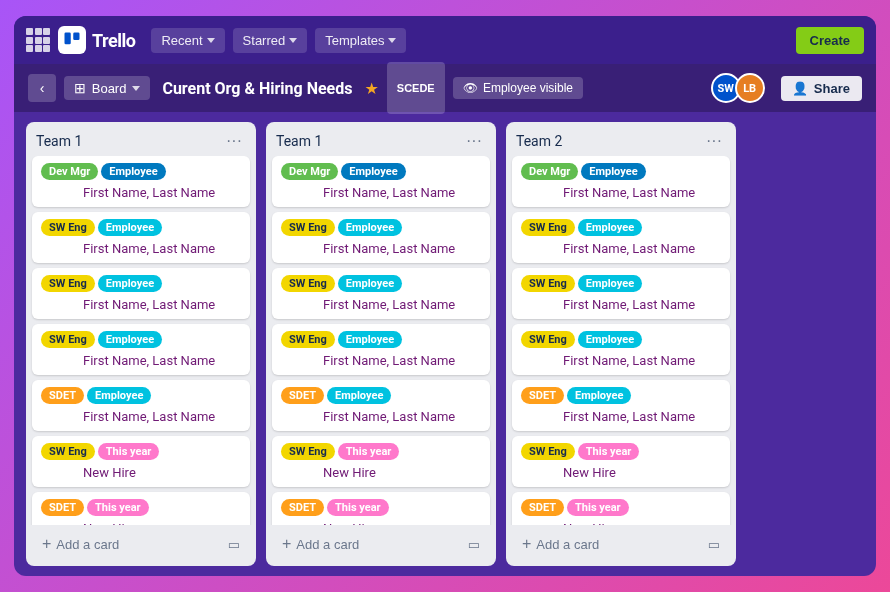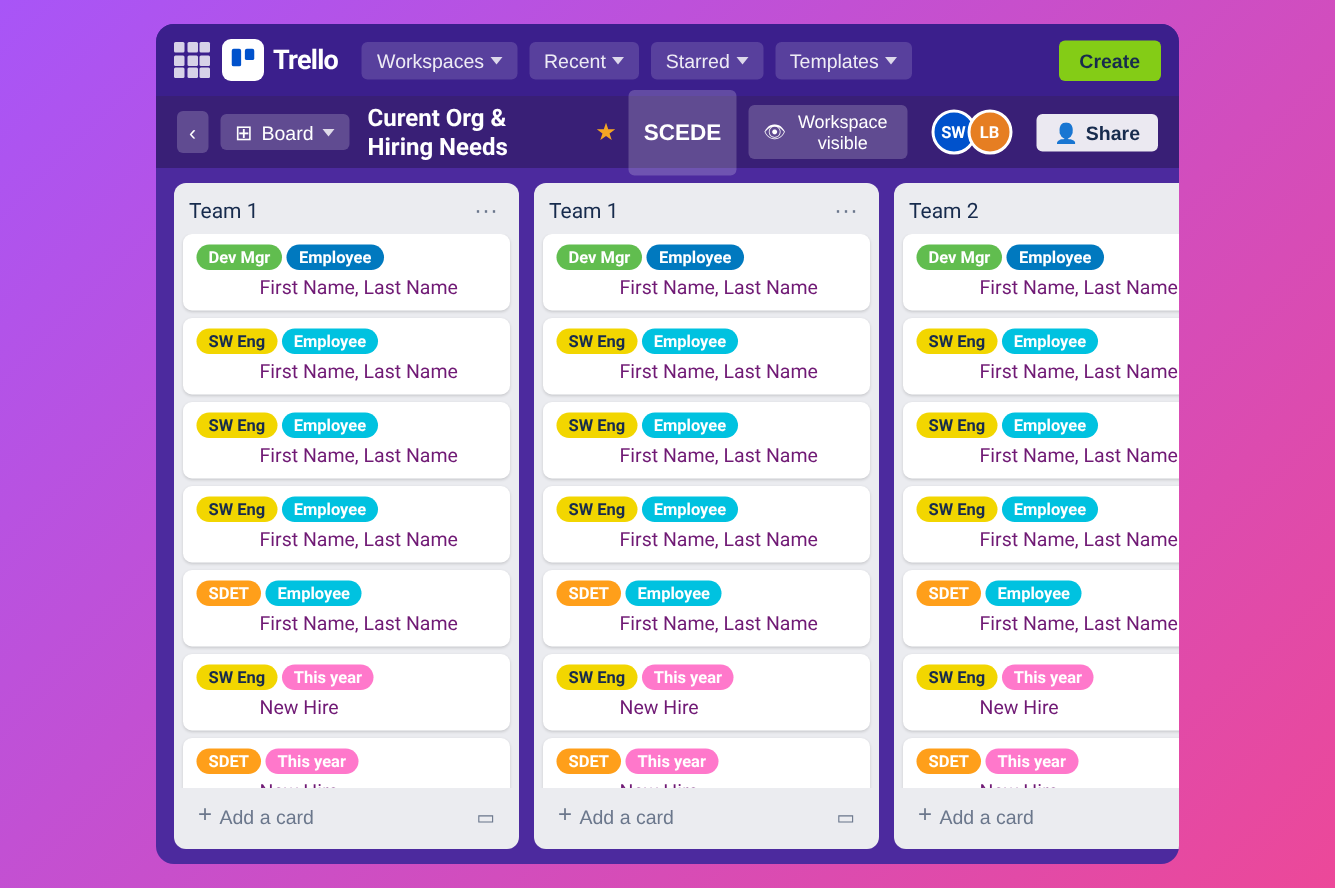--- a/index.html
+++ b/index.html
@@ -7,21 +7,21 @@
       width: 890px;
       height: 592px;
       overflow: hidden;
       font-family: -apple-system, BlinkMacSystemFont, "Segoe UI", Roboto, sans-serif;
       background: linear-gradient(135deg, #a855f7 0%, #ec4899 100%);
       display: flex;
       align-items: center;
       justify-content: center;
     }
     .app-container {
-      width: 682px;
+      width: 862px;
       height: 560px;
       background: #4c2a9e;
       border-radius: 12px;
       overflow: hidden;
       display: flex;
       flex-direction: column;
     }
     
     .top-nav {
       background: #3b1f8c;
@@ -146,21 +146,21 @@
       color: #f5a623;
       font-size: 16px;
       cursor: pointer;
     }
     .workspace-badge {
       background: rgba(255,255,255,0.2);
       border: none;
       border-radius: 4px;
       color: white;
       padding: 20px 10px;
-      font-size: 15px;
+      font-size: 11px;
       font-weight: 600;
       cursor: pointer;
     }
     .visibility-btn {
       background: rgba(255,255,255,0.2);
       border: none;
       border-radius: 4px;
       color: white;
       padding: 4px 10px;
       font-size: 12px;
@@ -326,24 +326,20 @@
     <div class="trello-logo">
       <div class="trello-logo-icon">
         <svg viewBox="0 0 24 24" fill="#0052cc">
           <rect x="3" y="3" width="7.5" height="14" rx="1.5"></rect>
           <rect x="13.5" y="3" width="7.5" height="9" rx="1.5"></rect>
         </svg>
       </div>
       <span class="trello-logo-text">Trello</span>
     </div>
     <button class="nav-btn">
-      <span>Workspaces</span>
-      <span class="chevron-down"></span>
-    </button>
-    <button class="nav-btn">
       <span>Recent</span>
       <span class="chevron-down"></span>
     </button>
     <button class="nav-btn">
       <span>Starred</span>
       <span class="chevron-down"></span>
     </button>
     <button class="nav-btn">
       <span>Templates</span>
       <span class="chevron-down"></span>
@@ -357,21 +353,21 @@
     <button class="board-type-btn">
       <span class="board-icon">⊞</span>
       <span>Board</span>
       <span class="chevron-down"></span>
     </button>
     <h1 class="board-title">Curent Org &amp; Hiring Needs</h1>
     <button class="star-btn">★</button>
     <button class="workspace-badge">SCEDE</button>
     <button class="visibility-btn">
       <span>👁</span>
-      <span>Workspace visible</span>
+      <span>Employee visible</span>
     </button>
     <div class="header-spacer"></div>
     <div class="avatar-group">
       <div class="avatar" style="background:#0052cc;">SW</div>
       <div class="avatar" style="background:#e67e22;">LB</div>
     </div>
     <button class="share-btn">
       <span>👤</span>
       <span>Share</span>
     </button>

